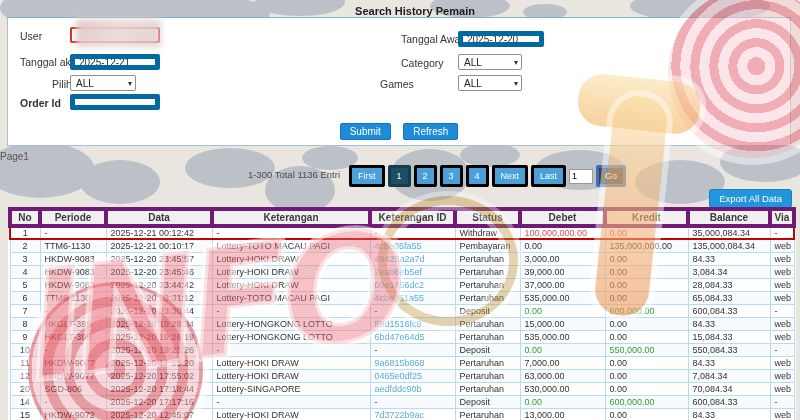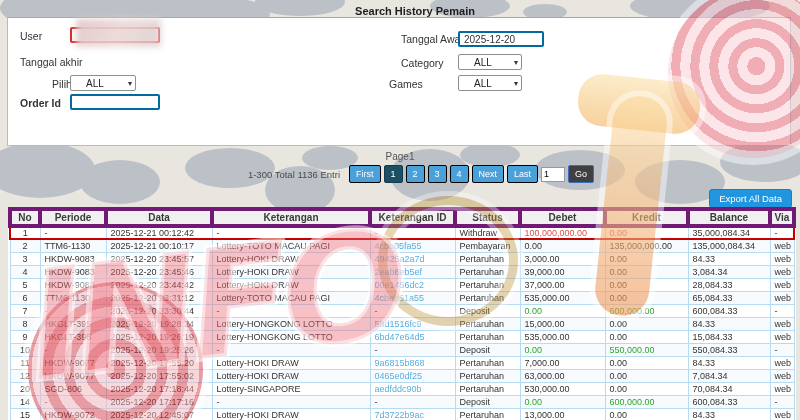--- a/index.html
+++ b/index.html
@@ -19,52 +19,52 @@
   }
   
   .panel {
     position:absolute; left:7px; top:17px; width:784px; height:129px;
     background:#ffffff; border:1px solid #9fc3d4; border-top-color:#7fb3cc;
     z-index:1;
   }
   .form-row { position:absolute; height:16px; display:flex; align-items:center; }
   .form-label { font-size:10.5px; color:#333; }
   .txt-input {
-    height:16px; border:2px solid #0369a1; background:#fff;
+    height:16px; border:5px solid #0369a1; background:#fff;
     font-family:"Liberation Sans", sans-serif; font-size:10px; color:#333;
     padding:0 4px; border-radius:2px;
   }
   .sel {
     height:16px; border:1px solid #8f8f8f; background:#fff; border-radius:2px;
     font-size:10px; color:#222; display:flex; align-items:center;
-    justify-content:space-between; padding:0 3px 0 15px; cursor:default;
+    justify-content:space-between; padding:0 3px 0 5px; cursor:default;
   }
   .sel .arrow { font-size:8px; color:#333; }
   .user-wrap { position:relative; }
   .user-input { border:2px solid #dd2222; width:90px; }
   .user-blur {
     position:absolute; left:6px; top:-8px; width:85px; height:28px;
     background:linear-gradient(120deg, rgba(225,200,200,.95), rgba(235,215,215,.9), rgba(220,205,205,.85));
     filter:blur(3px); pointer-events:none;
   }
   .btn {
     display:inline-block; background:#1e8bd8; color:#fff; border:1px solid #1573b8;
     font-size:10px; padding:2px 9px; border-radius:2px; cursor:pointer;
     font-family:"Liberation Sans", sans-serif;
   }
   .btn-row { position:absolute; left:0; top:103px; width:100%; text-align:center; }
   .btn-row .btn { margin:0 4px; }
   
-  .pg-label { position:absolute; left:0; top:151px; width:800px; text-align:center; font-size:10px; color:#555; z-index:1; }
+  .pg-label { position:absolute; left:0; top:151px; width:800px; text-align:left; font-size:10px; color:#555; z-index:1; }
   .pg-entries { position:absolute; left:245px; top:169px; width:95px; text-align:right; font-size:9.5px; color:#4a4a4a; z-index:1; }
   .pg-buttons { position:absolute; left:349px; top:165px; display:flex; gap:3px; align-items:center; z-index:1; }
   .pgbtn {
     background:#4aa0d8; color:#fff; font-size:9px; border-radius:2px;
     padding:3px 6px; min-width:14px; text-align:center; cursor:pointer;
-    border:1px solid #000000;
+    border:3px solid #000000;
   }
   .pgbtn.active { background:#1c4f63; border-color:#143c4c; }
   .pg-goto {
     width:24px; height:15px; border:1px solid #999; font-size:9px; padding:0 2px;
     font-family:"Liberation Sans", sans-serif;
   }
   .gobtn { background:#404040; border-color:#3a6fc0; }
   
   .export-btn {
     position:absolute; right:8px; top:189px; z-index:1;
@@ -161,20 +161,23 @@
     <span class="form-label" style="width:42px;">User</span>
   </div>
   <div class="form-row user-wrap" style="left:62px; top:9px;">
     <input class="txt-input user-input" type="text" value="" style="">
     <div class="user-blur"></div>
   </div>
 
   <div class="form-row" style="left:12px; top:36px;">
     <span class="form-label">Tanggal akhir</span>
   </div>
+  <div class="form-row" style="left:62px; top:36px;">
+    <input class="txt-input" style="width: 90px;" type="text" value="2025-12-21">
+  </div>
 
   <div class="form-row" style="left:12px; top:58px;padding-left:32px;">
     <span class="form-label">Pilih :</span>
   </div>
   <div class="form-row" style="left:62px; top:57px;">
     <div class="sel" style="width:66px;">
       <span>ALL</span>
       <span class="arrow">▾</span>
     </div>
   </div>
@@ -196,30 +199,34 @@
   <div class="form-row" style="left:393px; top:37px;">
     <span class="form-label">Category</span>
   </div>
   <div class="form-row" style="left:450px; top:36px;">
     <div class="sel" style="width:64px;">
       <span>ALL</span>
       <span class="arrow">▾</span>
     </div>
   </div>
 
-  <div class="form-row" style="left:381px; top:58px;">
+  <div class="form-row" style="left:372px; top:58px;">
     <span class="form-label">Games</span>
   </div>
   <div class="form-row" style="left:450px; top:57px;">
     <div class="sel" style="width:64px;">
       <span>ALL</span>
       <span class="arrow">▾</span>
     </div>
   </div>
 
+  <div class="btn-row">
+    <span class="btn">Submit</span>
+    <span class="btn">Refresh</span>
+  </div>
 </div>
 
 <div class="pg-label">Page1</div>
 <div class="pg-entries">1-300 Total 1136 Entri</div>
 <div class="pg-buttons">
   <span id="pg-btn-slot" style="display:flex; gap:3px;">
       <span class="pgbtn">First</span>
       <span class="pgbtn active">1</span>
       <span class="pgbtn">2</span>
       <span class="pgbtn">3</span>

